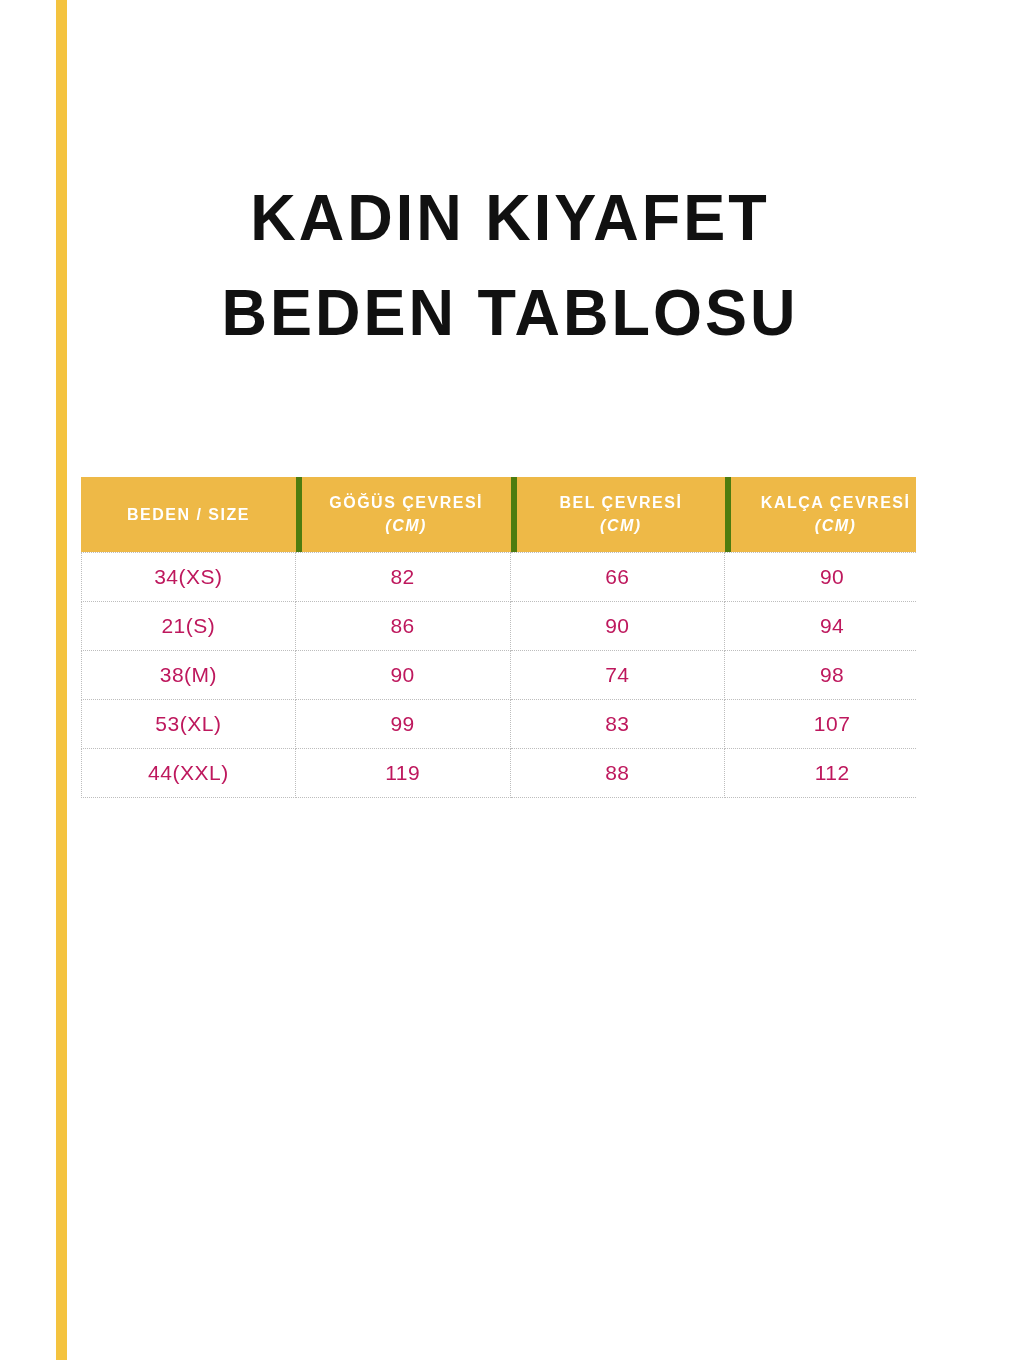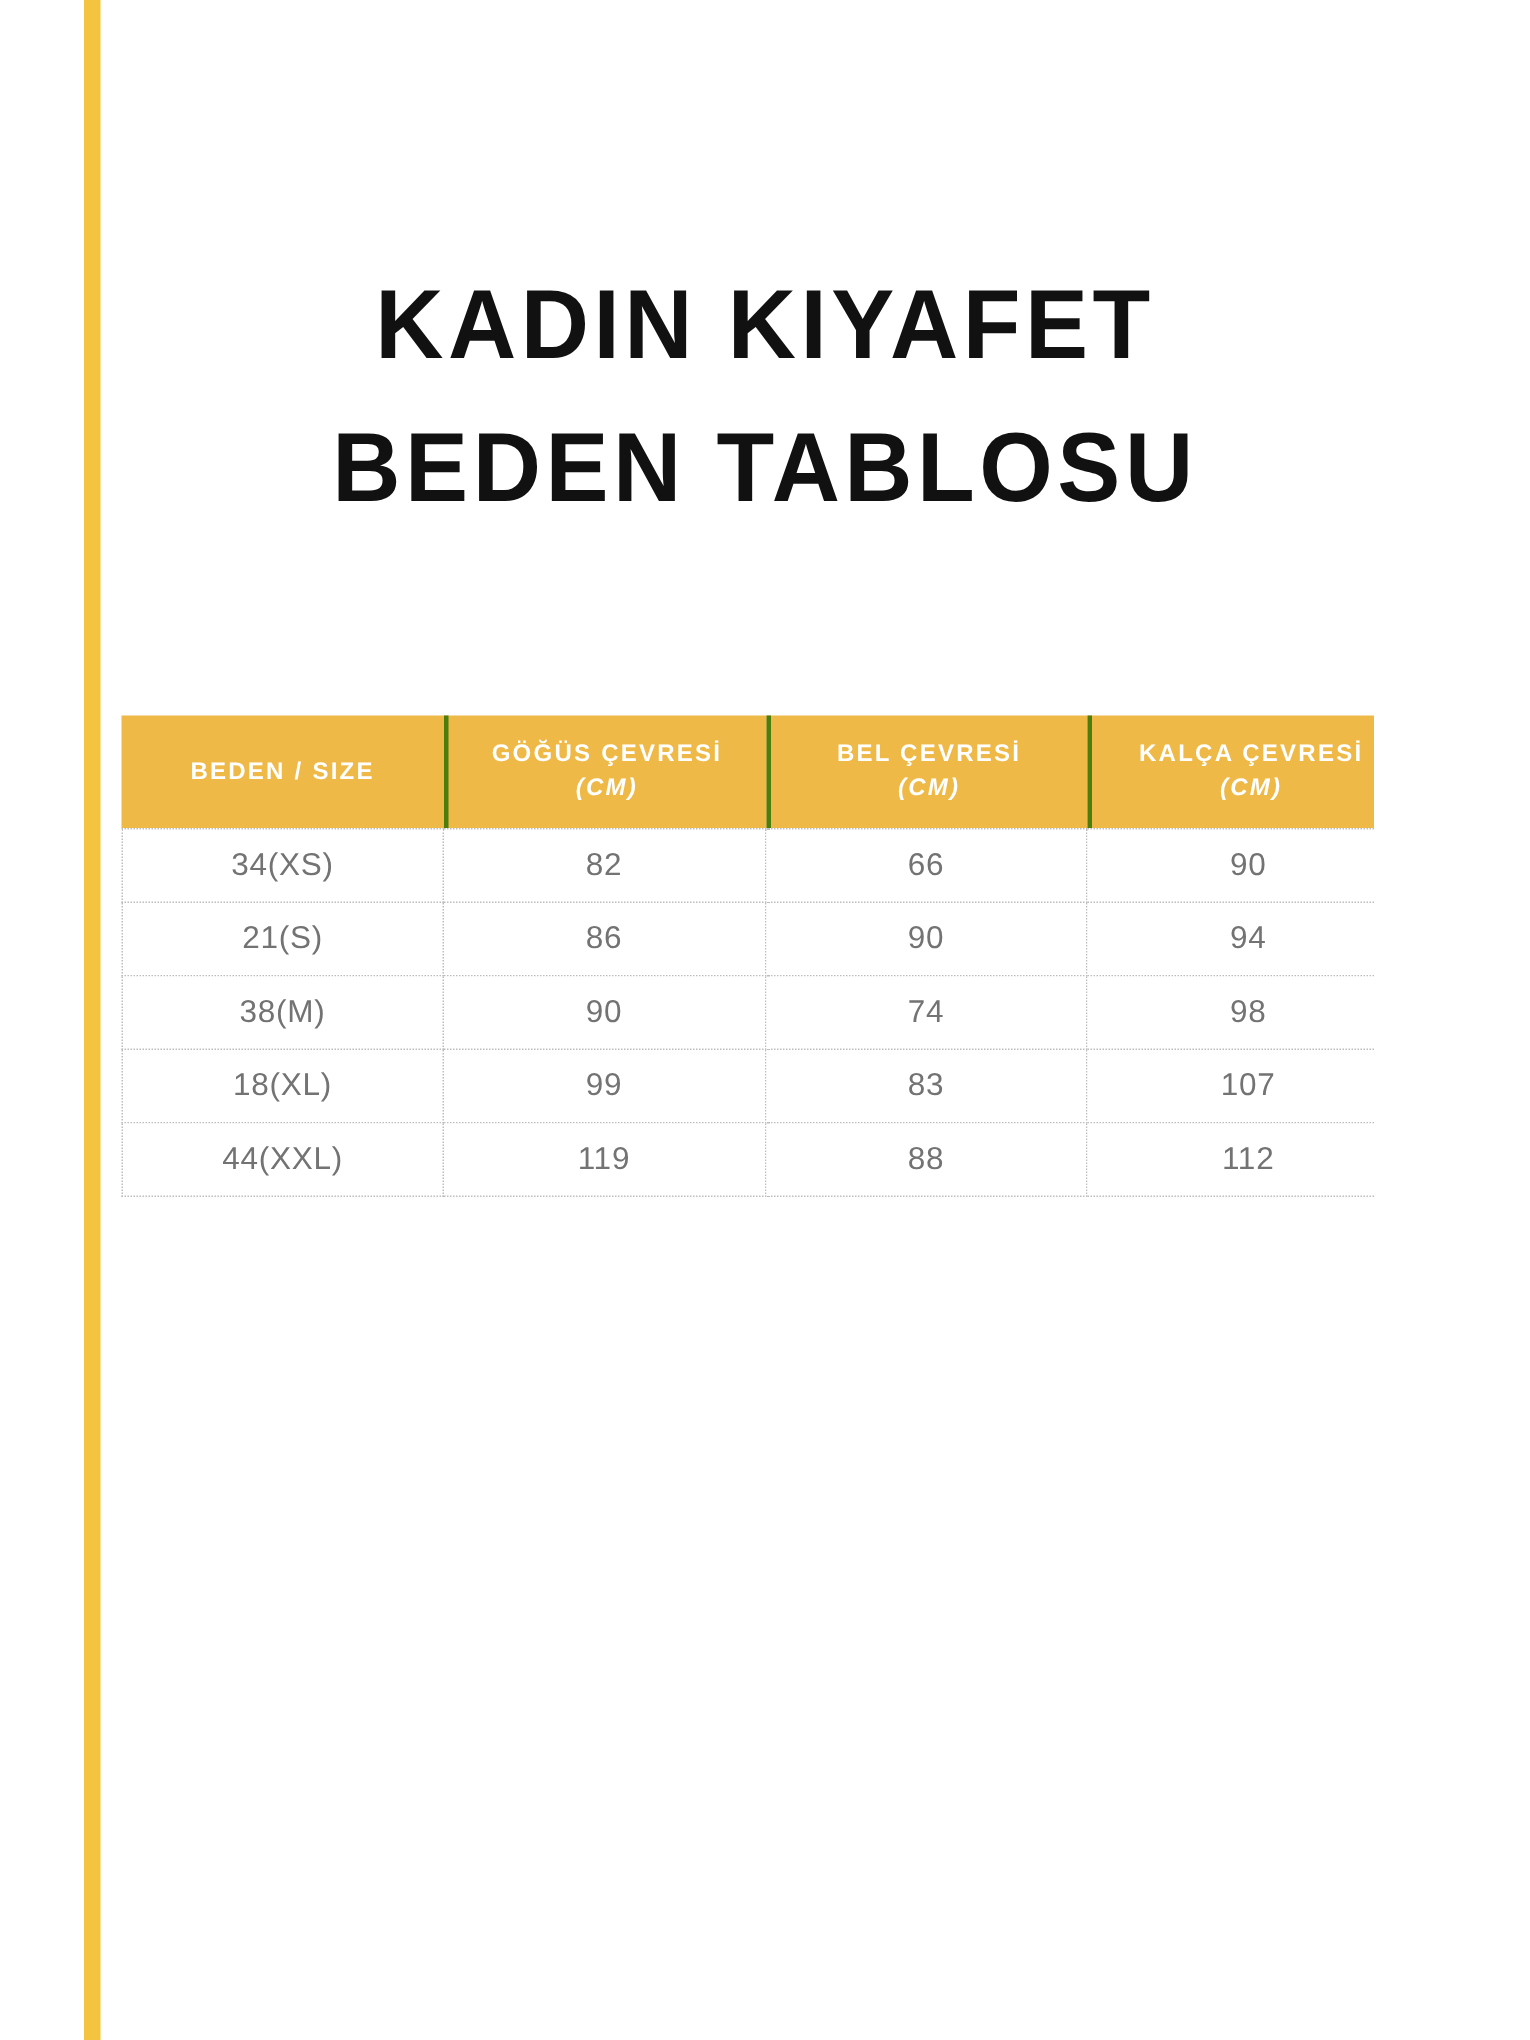--- a/index.html
+++ b/index.html
@@ -52,33 +52,33 @@
   .size-table th {
     height: 75px;
     padding: 0;
     background: var(--header-bg, #EEB947);
     color: var(--header-fg, #ffffff);
     font-size: 16px;
     font-weight: bold;
     letter-spacing: 1.5px;
     text-align: center;
     vertical-align: middle;
-    border-left: 3px solid #4d7c0f;
+    border-left: 6px solid #4d7c0f;
   }
   .size-table th:first-child { border-left: none; text-align: center; }
   .th-unit { margin-top: 5px; font-style: italic; }
 
   .size-table td {
     height: 48px;
     padding: 0;
     text-align: center;
     vertical-align: middle;
     font-size: 21px;
     letter-spacing: 0.5px;
-    color: #737373;
+    color: #be185d;
     background: #ffffff;
     border-right: 1px dotted #bdbdbd;
     border-bottom: 1px dotted #bdbdbd;
   }
   .size-table td:first-child { border-left: 1px dotted #bdbdbd; }
   .size-table tbody tr:first-child td { border-top: 1px dotted #bdbdbd; }
 </style>
 </head>
 <body>
 
@@ -124,21 +124,21 @@
           <td>90</td>
           <td>94</td>
         </tr>
         <tr>
           <td>38(M)</td>
           <td>90</td>
           <td>74</td>
           <td>98</td>
         </tr>
         <tr>
-          <td>18(XL)</td>
+          <td>53(XL)</td>
           <td>99</td>
           <td>83</td>
           <td>107</td>
         </tr>
         <tr>
           <td>44(XXL)</td>
           <td>119</td>
           <td>88</td>
           <td>112</td>
         </tr>

